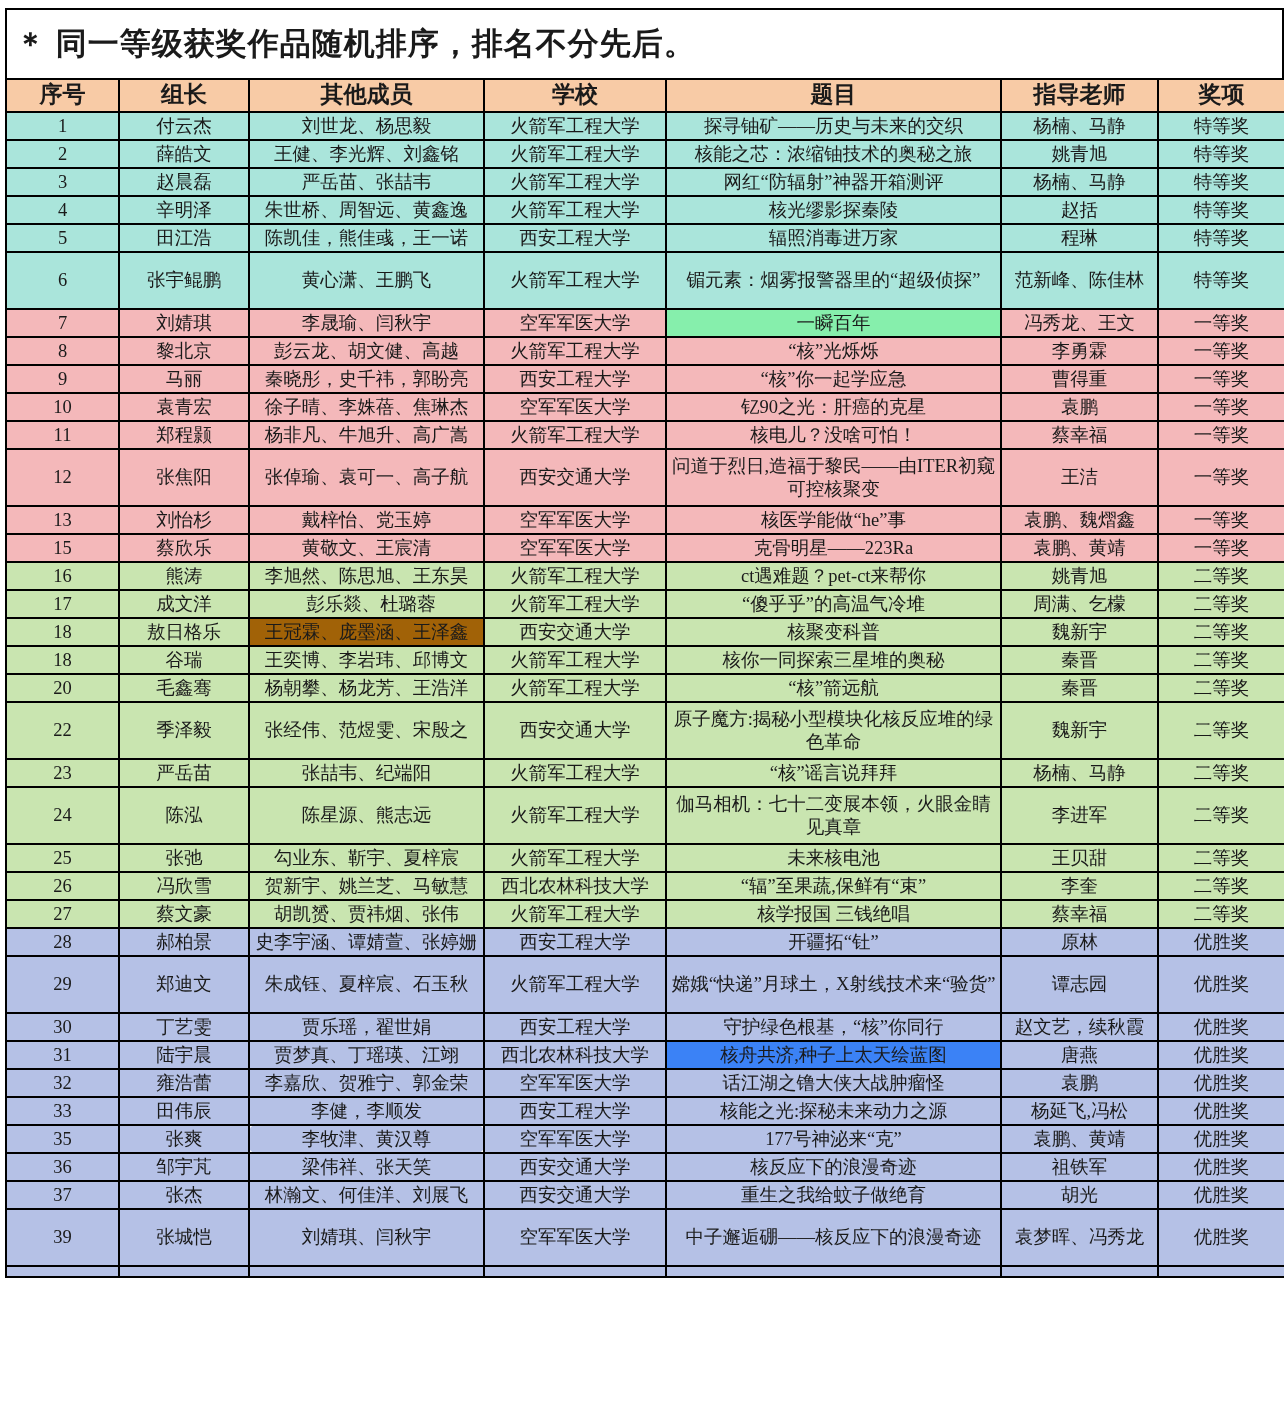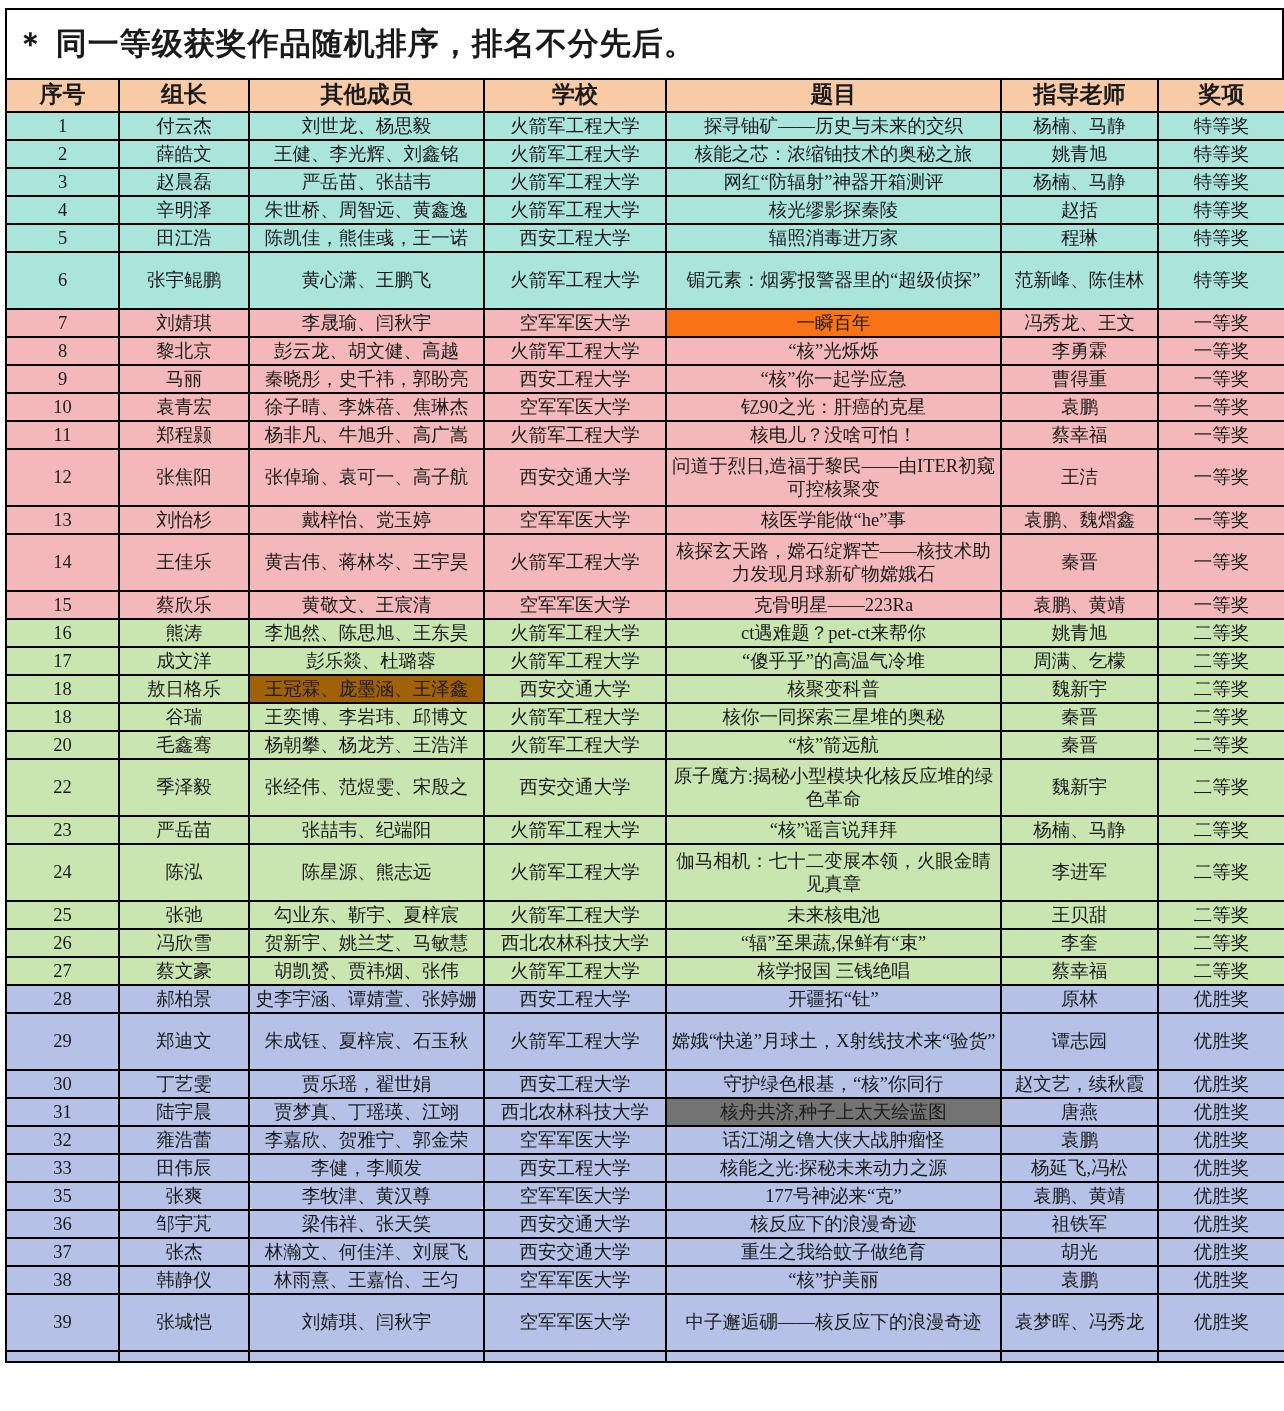--- a/index.html
+++ b/index.html
@@ -139,21 +139,21 @@
           <td style="background: rgb(170, 229, 219);">火箭军工程大学</td>
           <td style="background: rgb(170, 229, 219);">镅元素：烟雾报警器里的“超级侦探”</td>
           <td style="background: rgb(170, 229, 219);">范新峰、陈佳林</td>
           <td style="background: rgb(170, 229, 219);">特等奖</td>
         </tr>
         <tr>
           <td style="background: rgb(244, 184, 186);">7</td>
           <td style="background: rgb(244, 184, 186);">刘婧琪</td>
           <td style="background: rgb(244, 184, 186);">李晟瑜、闫秋宇</td>
           <td style="background: rgb(244, 184, 186);">空军军医大学</td>
-          <td style="background: #f97316;">一瞬百年</td>
+          <td style="background: #86efac;">一瞬百年</td>
           <td style="background: rgb(244, 184, 186);">冯秀龙、王文</td>
           <td style="background: rgb(244, 184, 186);">一等奖</td>
         </tr>
         <tr>
           <td style="background: rgb(244, 184, 186);">8</td>
           <td style="background: rgb(244, 184, 186);">黎北京</td>
           <td style="background: rgb(244, 184, 186);">彭云龙、胡文健、高越</td>
           <td style="background: rgb(244, 184, 186);">火箭军工程大学</td>
           <td style="background: rgb(244, 184, 186);">“核”光烁烁</td>
           <td style="background: rgb(244, 184, 186);">李勇霖</td>
@@ -197,29 +197,20 @@
         </tr>
         <tr>
           <td style="background: rgb(244, 184, 186);">13</td>
           <td style="background: rgb(244, 184, 186);">刘怡杉</td>
           <td style="background: rgb(244, 184, 186);">戴梓怡、党玉婷</td>
           <td style="background: rgb(244, 184, 186);">空军军医大学</td>
           <td style="background: rgb(244, 184, 186);">核医学能做“he”事</td>
           <td style="background: rgb(244, 184, 186);">袁鹏、魏熠鑫</td>
           <td style="background: rgb(244, 184, 186);">一等奖</td>
         </tr>
-        <tr class="tall">
-          <td style="background: rgb(244, 184, 186);">14</td>
-          <td style="background: rgb(244, 184, 186);">王佳乐</td>
-          <td style="background: rgb(244, 184, 186);">黄吉伟、蒋林岑、王宇昊</td>
-          <td style="background: rgb(244, 184, 186);">火箭军工程大学</td>
-          <td style="background: rgb(244, 184, 186);">核探玄天路，嫦石绽辉芒——核技术助力发现月球新矿物嫦娥石</td>
-          <td style="background: rgb(244, 184, 186);">秦晋</td>
-          <td style="background: rgb(244, 184, 186);">一等奖</td>
-        </tr>
         <tr>
           <td style="background: rgb(244, 184, 186);">15</td>
           <td style="background: rgb(244, 184, 186);">蔡欣乐</td>
           <td style="background: rgb(244, 184, 186);">黄敬文、王宸清</td>
           <td style="background: rgb(244, 184, 186);">空军军医大学</td>
           <td style="background: rgb(244, 184, 186);">克骨明星——223Ra</td>
           <td style="background: rgb(244, 184, 186);">袁鹏、黄靖</td>
           <td style="background: rgb(244, 184, 186);">一等奖</td>
         </tr>
         <tr>
@@ -346,21 +337,21 @@
           <td style="background: rgb(181, 193, 230);">西安工程大学</td>
           <td style="background: rgb(181, 193, 230);">守护绿色根基，“核”你同行</td>
           <td style="background: rgb(181, 193, 230);">赵文艺，续秋霞</td>
           <td style="background: rgb(181, 193, 230);">优胜奖</td>
         </tr>
         <tr>
           <td style="background: rgb(181, 193, 230);">31</td>
           <td style="background: rgb(181, 193, 230);">陆宇晨</td>
           <td style="background: rgb(181, 193, 230);">贾梦真、丁瑶瑛、江翊</td>
           <td style="background: rgb(181, 193, 230);">西北农林科技大学</td>
-          <td style="background: #737373;">核舟共济,种子上太天绘蓝图</td>
+          <td style="background: #3b82f6;">核舟共济,种子上太天绘蓝图</td>
           <td style="background: rgb(181, 193, 230);">唐燕</td>
           <td style="background: rgb(181, 193, 230);">优胜奖</td>
         </tr>
         <tr>
           <td style="background: rgb(181, 193, 230);">32</td>
           <td style="background: rgb(181, 193, 230);">雍浩蕾</td>
           <td style="background: rgb(181, 193, 230);">李嘉欣、贺雅宁、郭金荣</td>
           <td style="background: rgb(181, 193, 230);">空军军医大学</td>
           <td style="background: rgb(181, 193, 230);">话江湖之镥大侠大战肿瘤怪</td>
           <td style="background: rgb(181, 193, 230);">袁鹏</td>
@@ -395,29 +386,20 @@
         </tr>
         <tr>
           <td style="background: rgb(181, 193, 230);">37</td>
           <td style="background: rgb(181, 193, 230);">张杰</td>
           <td style="background: rgb(181, 193, 230);">林瀚文、何佳洋、刘展飞</td>
           <td style="background: rgb(181, 193, 230);">西安交通大学</td>
           <td style="background: rgb(181, 193, 230);">重生之我给蚊子做绝育</td>
           <td style="background: rgb(181, 193, 230);">胡光</td>
           <td style="background: rgb(181, 193, 230);">优胜奖</td>
         </tr>
-        <tr>
-          <td style="background: rgb(181, 193, 230);">38</td>
-          <td style="background: rgb(181, 193, 230);">韩静仪</td>
-          <td style="background: rgb(181, 193, 230);">林雨熹、王嘉怡、王匀</td>
-          <td style="background: rgb(181, 193, 230);">空军军医大学</td>
-          <td style="background: rgb(181, 193, 230);">“核”护美丽</td>
-          <td style="background: rgb(181, 193, 230);">袁鹏</td>
-          <td style="background: rgb(181, 193, 230);">优胜奖</td>
-        </tr>
         <tr class="tall">
           <td style="background: rgb(181, 193, 230);">39</td>
           <td style="background: rgb(181, 193, 230);">张城恺</td>
           <td style="background: rgb(181, 193, 230);">刘婧琪、闫秋宇</td>
           <td style="background: rgb(181, 193, 230);">空军军医大学</td>
           <td style="background: rgb(181, 193, 230);">中子邂逅硼——核反应下的浪漫奇迹</td>
           <td style="background: rgb(181, 193, 230);">袁梦晖、冯秀龙</td>
           <td style="background: rgb(181, 193, 230);">优胜奖</td>
         </tr>
         <tr class="partial">

